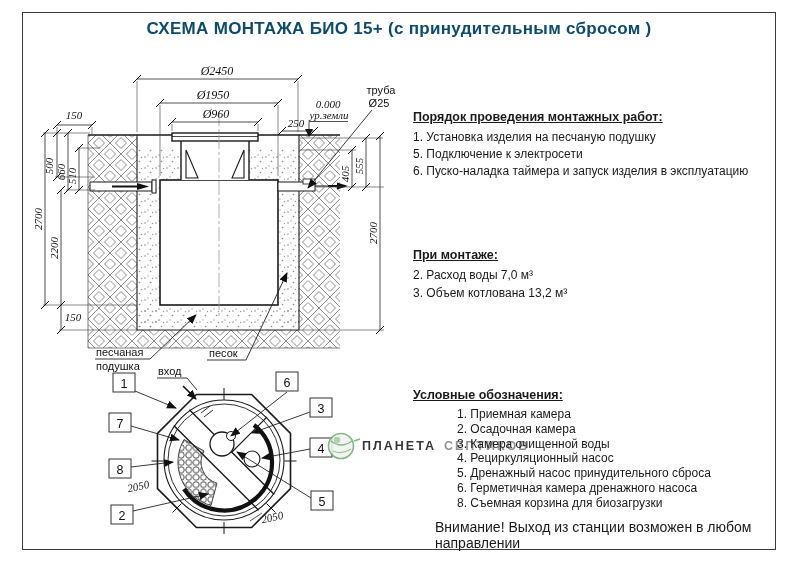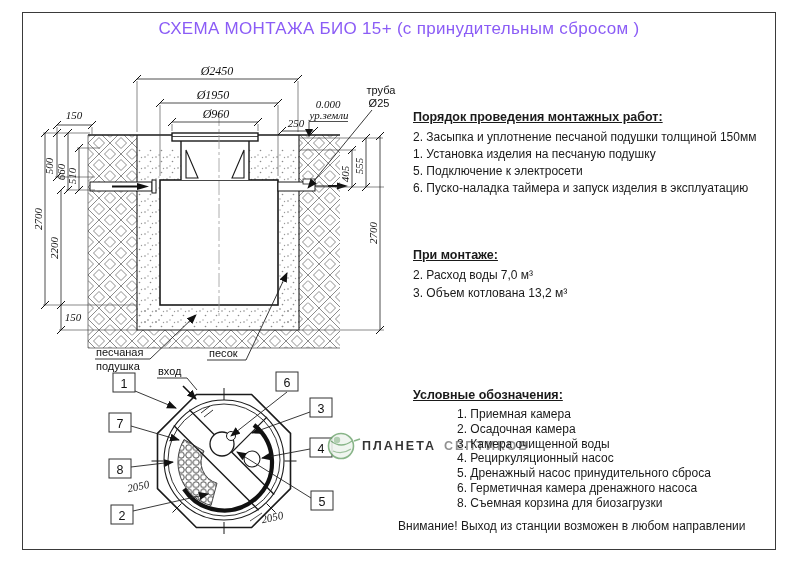--- a/index.html
+++ b/index.html
@@ -1,28 +1,28 @@
 <!DOCTYPE html>
 <html><head>
 <meta charset="utf-8">
 <style>
   html,body{margin:0;padding:0;background:#fff;}
   #stage{position:relative;width:800px;height:566px;background:#fff;overflow:hidden;
          font-family:"Liberation Sans",sans-serif;color:#1a1a1a;}
   #frame{position:absolute;left:22px;top:12px;width:754px;height:538px;
          border:1.6px solid #3a3a3a;box-sizing:border-box;}
   #title{position:absolute;left:22px;top:19px;width:754px;text-align:center;
-         font-size:17px;letter-spacing:.3px;color:#8b5cf6;}
+         font-size:17px;letter-spacing:.3px;color:#0c4a6e;font-weight:bold;}
   svg{position:absolute;left:0;top:0;}
   .txtcol{position:absolute;left:413px;width:368px;}
   .hd{font-size:12.5px;font-weight:bold;text-decoration:underline;margin:9px 0 5px 0;}
   .items div{font-size:12px;line-height:17px;}
   .items.tight div{line-height:14.8px;margin-left:44px;}
   .items.mid div{line-height:17.5px;}
-  #warning{position:absolute;left:398px;top:519px;font-size:12px;}
+  #warning{position:absolute;left:435px;top:519px;font-size:14px;}
   
   text{fill:#111;}
   .dim{font-family:"Liberation Serif",serif;font-style:italic;font-size:11px;}
   .dimL{font-family:"Liberation Serif",serif;font-style:italic;font-size:12px;}
   .lab{font-family:"Liberation Sans",sans-serif;font-size:11px;}
   .cnum{font-family:"Liberation Sans",sans-serif;font-size:12.5px;}
   .wmark{font-family:"Liberation Sans",sans-serif;font-weight:bold;font-size:12.5px;letter-spacing:2px;}
 </style>
 </head>
 <body>
@@ -291,21 +291,20 @@
         <path d="M354,441 L360,439" stroke="#74a874" stroke-width="1.6"></path>
       </g>
       <text class="wmark" x="362" y="450" fill="#93a79a">ПЛАНЕТА</text>
       <text class="wmark" x="444" y="450" fill="#bfd2c2" opacity="0.55">СЕПТИКОВ</text>
     </g>
   </svg>
 
   <div class="txtcol" style="top:101px">
     <div class="hd">Порядок проведения монтажных работ:</div>
     <div class="items">
-      <div>2. Засыпка и уплотнение песчаной подушки толщиной 150мм</div>
       <div>1. Установка изделия на песчаную подушку</div>
       <div>5. Подключение к электросети</div>
       <div>6. Пуско-наладка таймера и запуск изделия в эксплуатацию</div>
     </div>
   </div>
 
   <div class="txtcol" style="top:239px">
     <div class="hd">При монтаже:</div>
     <div class="items mid">
       <div>2. Расход воды 7,0 м³</div>

